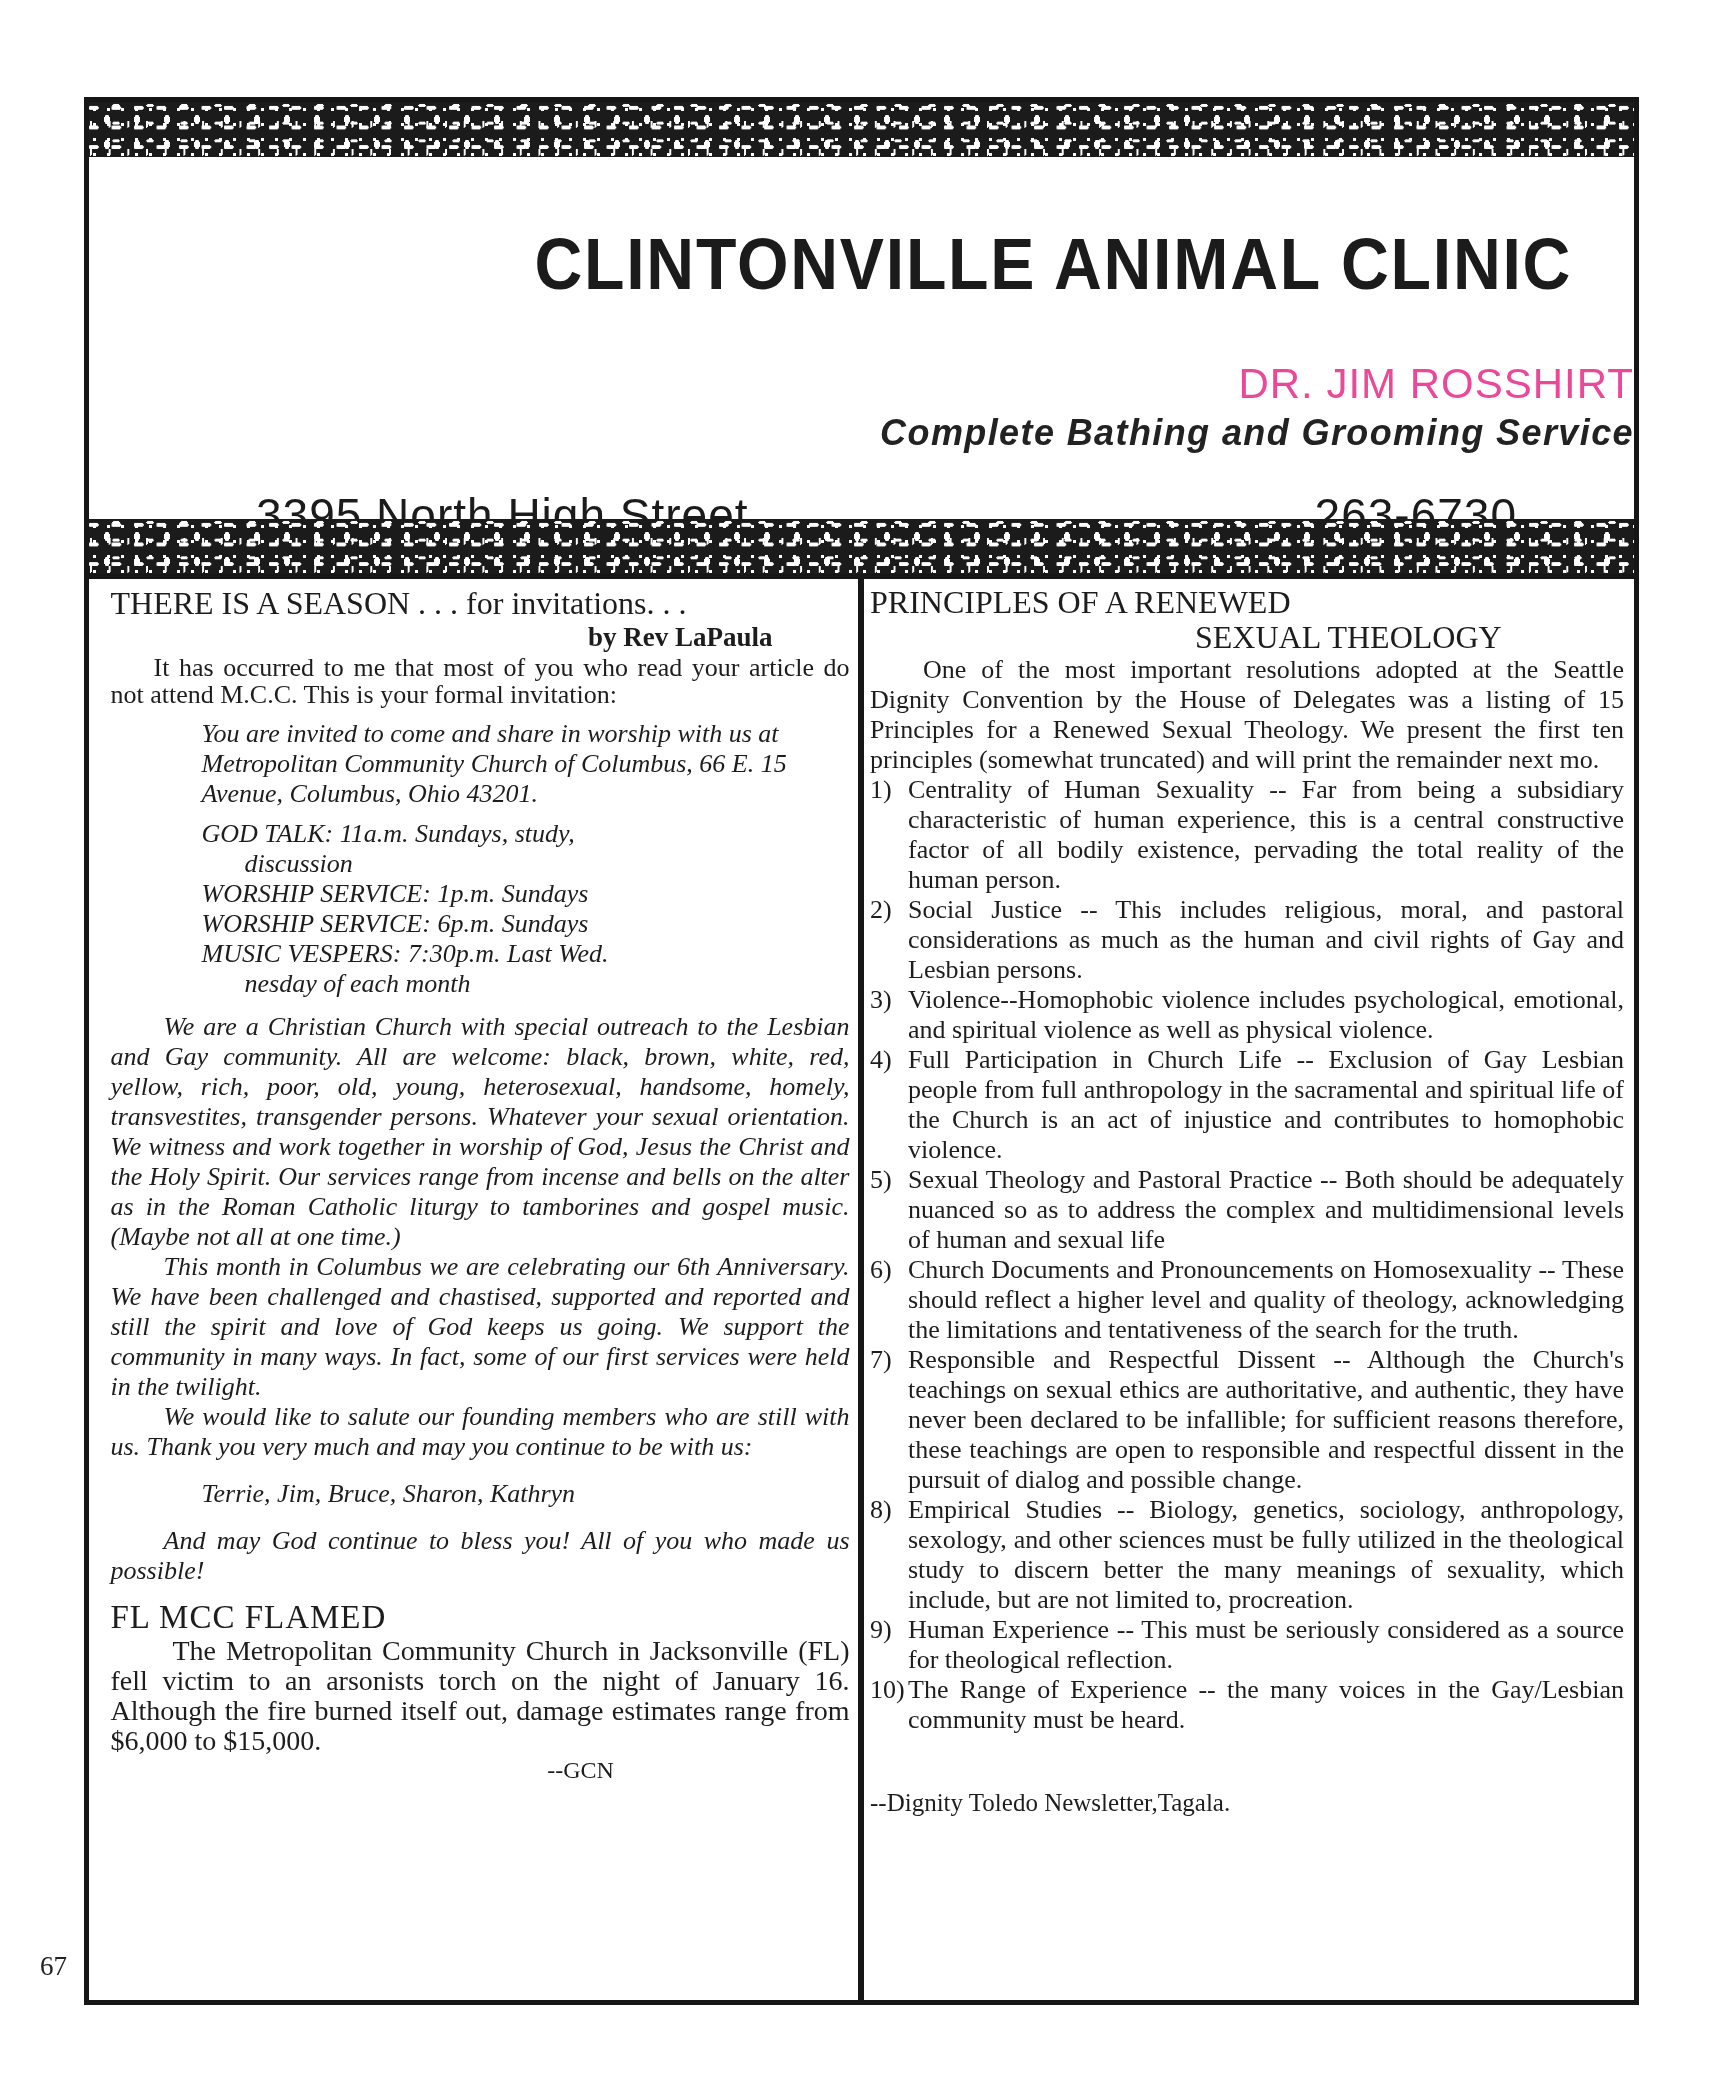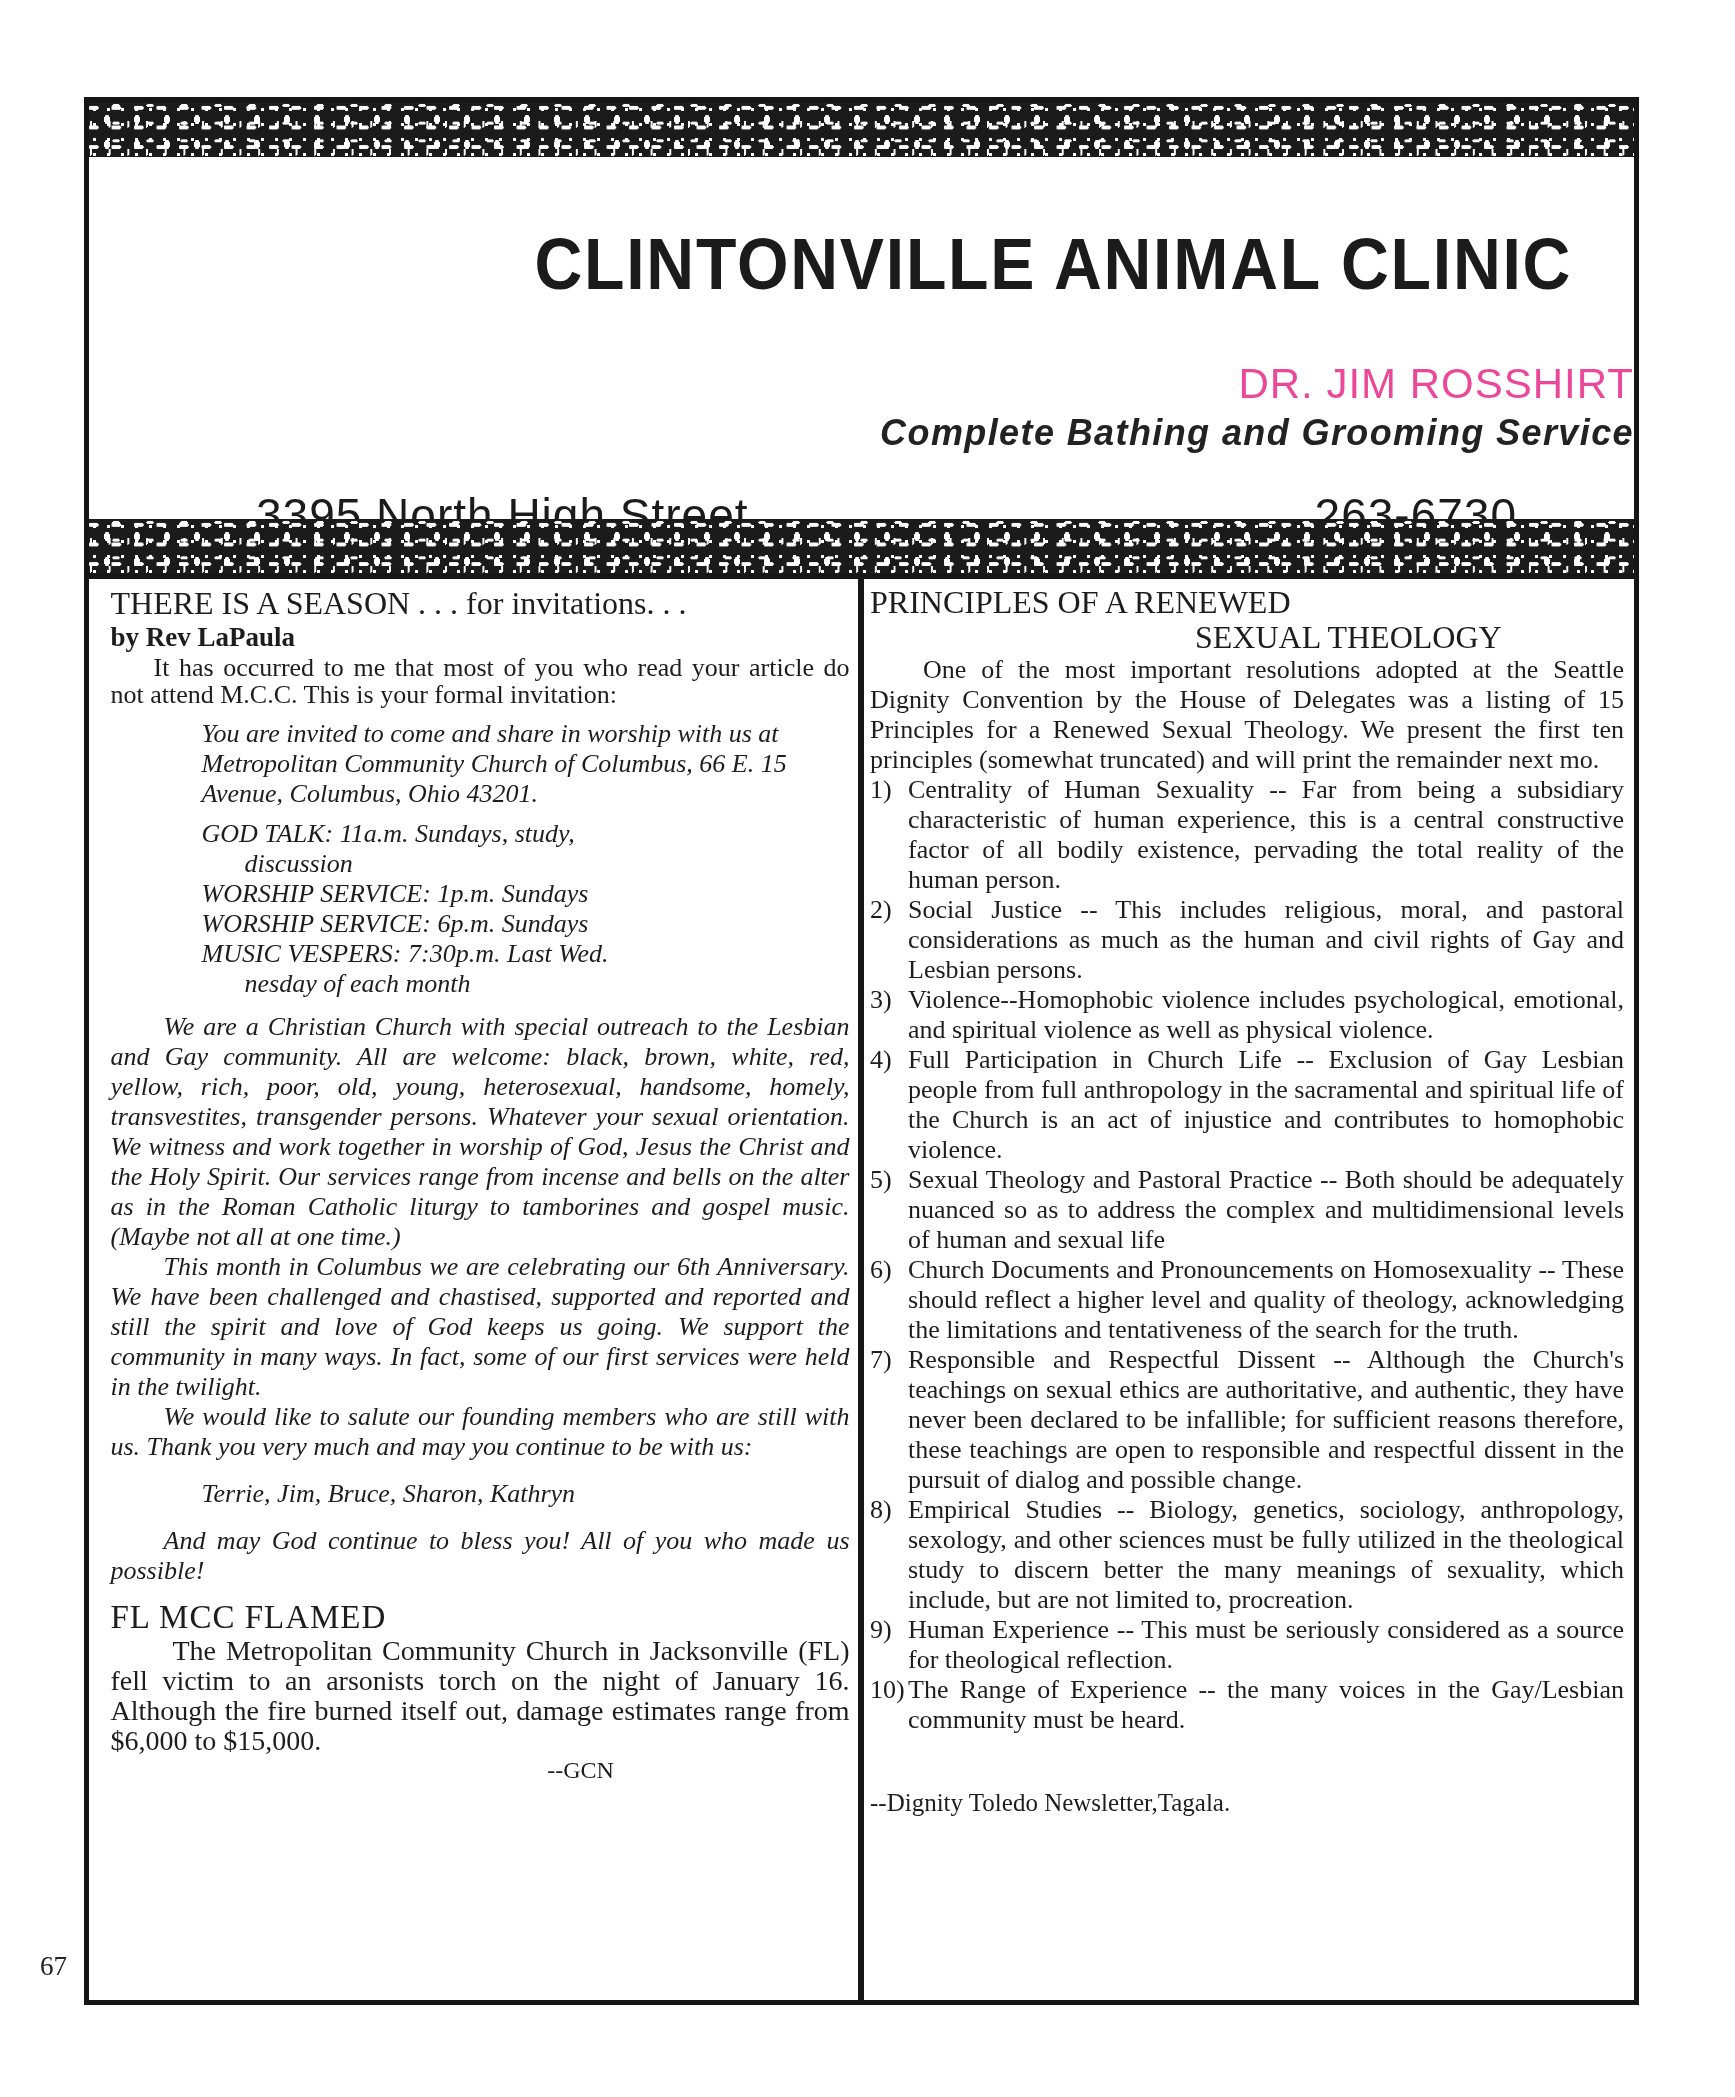--- a/index.html
+++ b/index.html
@@ -69,21 +69,21 @@
 
   .col {
     position: absolute; top: 483px;
     font-family: "Liberation Serif", serif; color: #1d1d1d;
   }
   .col-left { left: 21.5px; width: 739px; }
   .col-right { left: 781px; width: 754px; }
 
   .col p { margin: 0; }
   .headline { font-size: 32px; line-height: 36px; }
-  .byline { font-size: 27px; line-height: 33px; padding-right: 77px; font-weight: bold; }
+  .byline { font-size: 27px; line-height: 33px; text-align: right; padding-right: 77px; font-weight: bold; }
   .prose { font-size: 26px; line-height: 27px; text-indent: 43px; text-align: justify; }
   .invite { font-style: italic; font-size: 26px; line-height: 30px; padding-left: 91px; margin-top: 10.5px !important; }
   .schedule { font-style: italic; font-size: 26px; line-height: 30px; padding-left: 91px; margin-top: 10.5px !important; }
   .schedule .cont { display: block; padding-left: 43px; }
   .ital { font-style: italic; font-size: 26px; line-height: 30px; text-indent: 53px; text-align: justify; }
   .names { font-style: italic; font-size: 26px; line-height: 30px; padding-left: 91px; margin: 17px 0 17px !important; }
   .subhead { font-size: 33px; line-height: 37px; margin-top: 12.4px !important; letter-spacing: 1px; }
   .news { font-size: 28px; line-height: 30px; text-indent: 62px; text-align: justify; }
   .credit-left { font-size: 24px; line-height: 29px; text-align: center; padding-left: 201px; }
 

